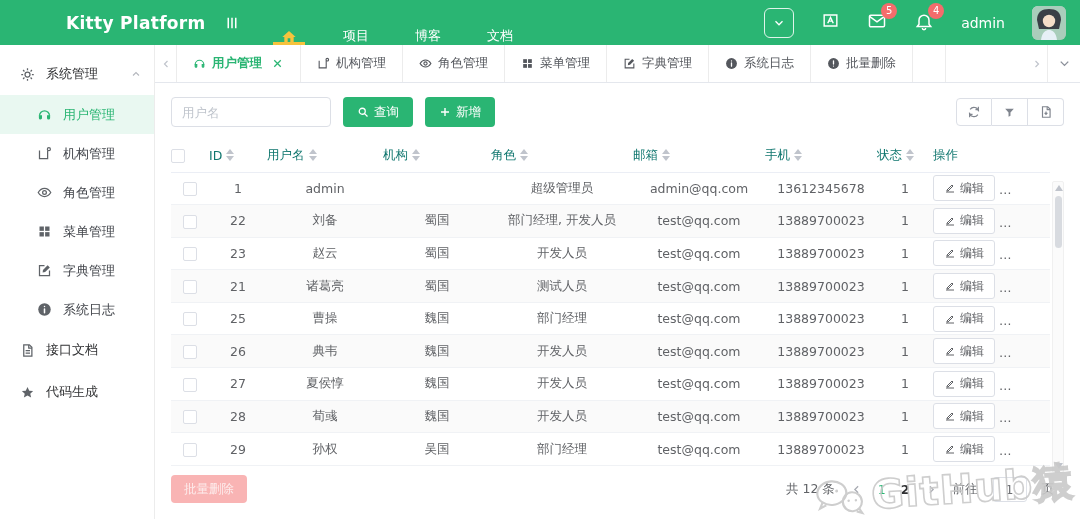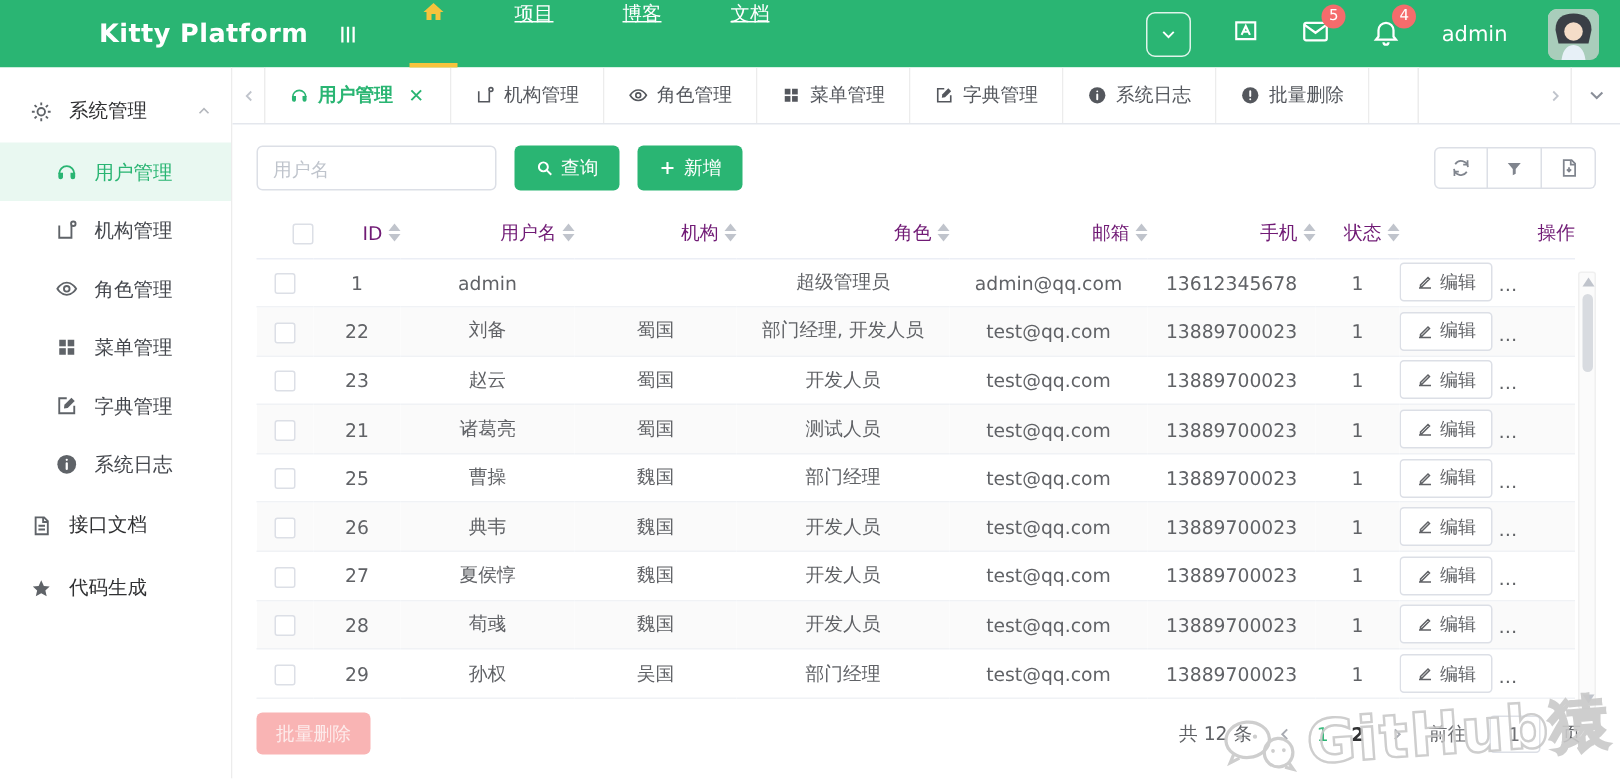--- a/index.html
+++ b/index.html
@@ -6,21 +6,21 @@
   html,body { width:1080px; height:519px; overflow:hidden; background:#fff;
     font-family:"DejaVu Sans","Liberation Sans",sans-serif; }
   .app { width:1080px; height:519px; display:flex; flex-direction:column; }
 
   
   .topbar { height:45px; flex:none; background:#2ab573; color:#fff; display:flex; align-items:stretch; }
   .logo { width:158px; flex:none; display:flex; align-items:center; padding-left:18px;
     font-size:17px; font-weight:bold; letter-spacing:.3px;margin-left:48px; }
   .topnav { display:flex; align-items:stretch; }
   .hamburger { width:52px; display:flex; align-items:center; justify-content:center; cursor:pointer; }
-  .topnav-item { padding:0 23px; display:flex; align-items:flex-start; font-size:13px; position:relative; cursor:pointer;text-decoration:underline; }
+  .topnav-item { padding:0 23px; display:flex; align-items:flex-end; font-size:13px; position:relative; cursor:pointer; }
   .topnav-item.active { color:#f6c33d; }
   .topnav-item.active::after { content:""; position:absolute; left:15px; right:15px; bottom:0; height:3px; background:#f6c33d; }
   .topbar-right { margin-left:auto; display:flex; align-items:center; gap:27px; padding-right:14px; }
   .screen-btn { width:30px; height:30px; border:1px solid rgba(255,255,255,.85); border-radius:6px;
     display:flex; align-items:center; justify-content:center; cursor:pointer; }
   .icon-badge { position:relative; cursor:pointer; }
   .badge { position:absolute; top:-8px; right:-10px; background:#f56c6c; color:#fff; font-size:10px;
     min-width:16px; height:16px; border-radius:8px; display:flex; align-items:center; justify-content:center; padding:0 3px; }
   .username { font-size:14px; cursor:pointer; }
   .avatar { width:34px; height:34px; border-radius:6px; overflow:hidden; flex:none;
@@ -67,22 +67,22 @@
     display:inline-flex; align-items:center; gap:5px; padding:0 14px; margin-left:12px; cursor:pointer; font-family:inherit; }
   .icon-group { margin-left:auto; display:flex; }
   .icon-btn { width:36px; height:28px; border:1px solid #dcdfe6; background:#fff; color:#80858e;
     display:flex; align-items:center; justify-content:center; cursor:pointer; }
   .icon-btn:first-child { border-radius:4px 0 0 4px; }
   .icon-btn:last-child { border-radius:0 4px 4px 0; }
   .icon-btn + .icon-btn { border-left:none; }
 
   .table-wrap { flex:1; min-height:0; position:relative; }
   table { width:calc(100% - 14px); border-collapse:collapse; table-layout:fixed; }
-  thead th { height:33px; font-size:12.5px; font-weight:normal; color:#701a75; border-bottom:1px solid #ebeef5;
-    text-align:right; white-space:nowrap; cursor:pointer; }
+  thead th { height:33px; font-size:12.5px; font-weight:normal; color:#0f766e; border-bottom:1px solid #ebeef5;
+    text-align:left; white-space:nowrap; cursor:pointer; }
   tbody td { height:32.6px; font-size:12.5px; color:#606266; text-align:center; border-bottom:1px solid #f0f2f5;
     white-space:nowrap; overflow:hidden; text-overflow:ellipsis; }
   tbody tr:nth-child(even) { background:#fafafa; }
   .th-inner { display:inline-flex; align-items:center; gap:4px; }
   .sort-caret { display:inline-flex; flex-direction:column; gap:2px; }
   .caret-up { width:0; height:0; border-left:4px solid transparent; border-right:4px solid transparent; border-bottom:5px solid #c0c4cc; }
   .caret-down { width:0; height:0; border-left:4px solid transparent; border-right:4px solid transparent; border-top:5px solid #c0c4cc; }
   .checkbox { width:14px; height:14px; border:1px solid #dcdfe6; border-radius:2px; background:#fff;
     display:inline-block; vertical-align:middle; cursor:pointer; }
   .btn-edit { height:26px; padding:0 10px; border:1px solid #dcdfe6; border-radius:3px; background:#fff;

